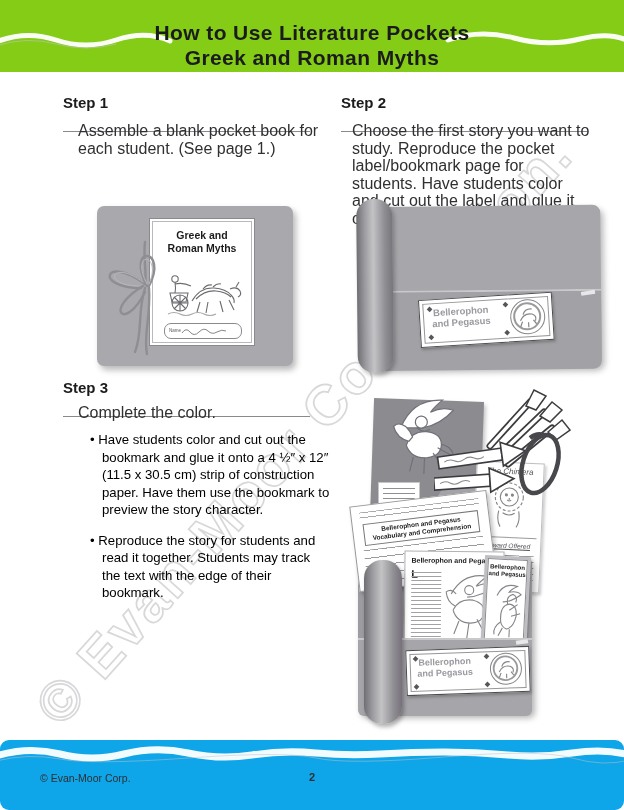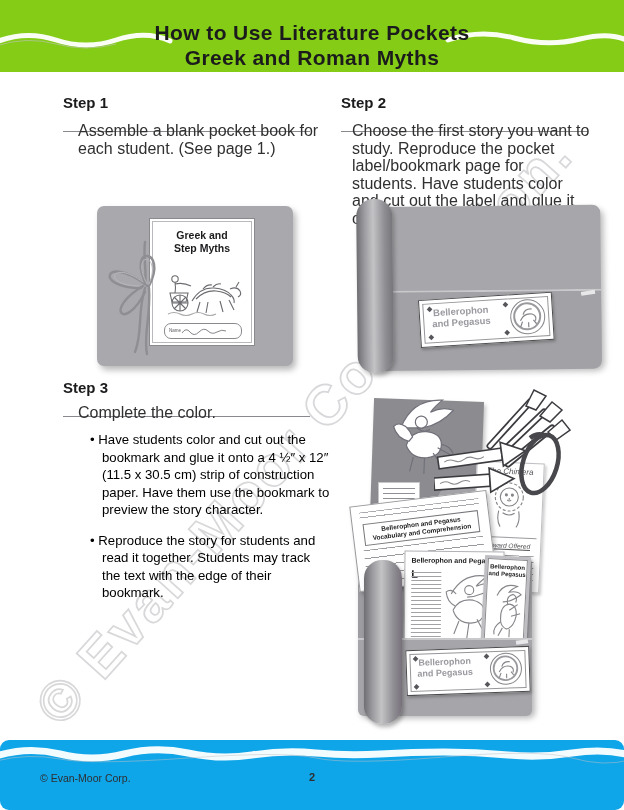--- a/index.html
+++ b/index.html
@@ -153,21 +153,21 @@
   </div>
 
   <div class="abs step-head sh1">Step 1</div>
   <div class="abs step-body sb1">Assemble a blank pocket book for each student. (See page 1.)</div>
 
   <div class="abs book-wrap">
     <div class="abs book-cover-bg"></div>
     <div class="abs book-sheet">
       <div class="abs book-sheet-title">
         <div>Greek and</div>
-        <div>Step Myths</div>
+        <div>Roman Myths</div>
       </div>
       <svg class="abs chariot" viewBox="0 0 88 58">
         <g fill="none" stroke="#6b6b70" stroke-width="1.1">
           <circle cx="22" cy="44" r="8"></circle>
           <path d="M22,36 v16 M14,44 h16 M16,38 l12,12 M28,38 l-12,12"></path>
           <path d="M12,34 h18 l-2,9 h-14 z"></path>
           <circle cx="17" cy="20" r="3.2"></circle>
           <path d="M17,23 q1,6 0,11 M17,25 q8,-2 16,2"></path>
           <path d="M34,42 q8,-14 22,-13 q12,1 17,7 q4,4 3,8"></path>
           <path d="M38,40 q9,-9 20,-8 q10,1 15,6"></path>

